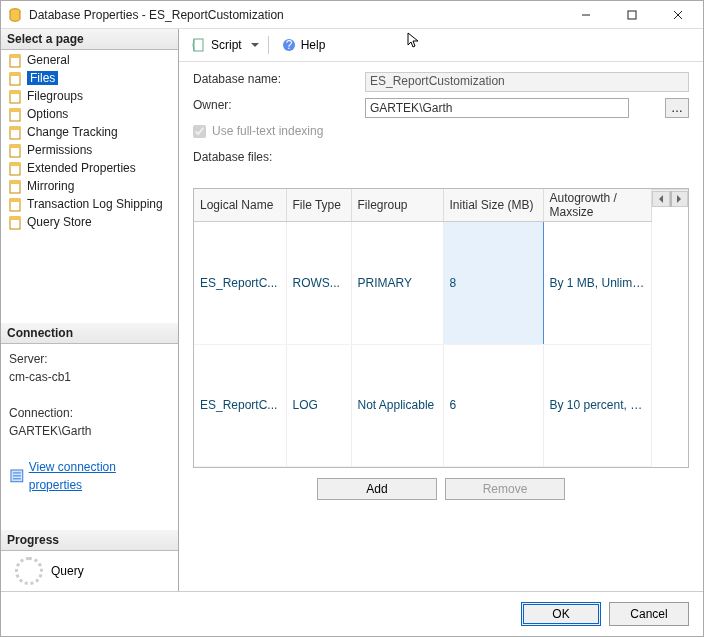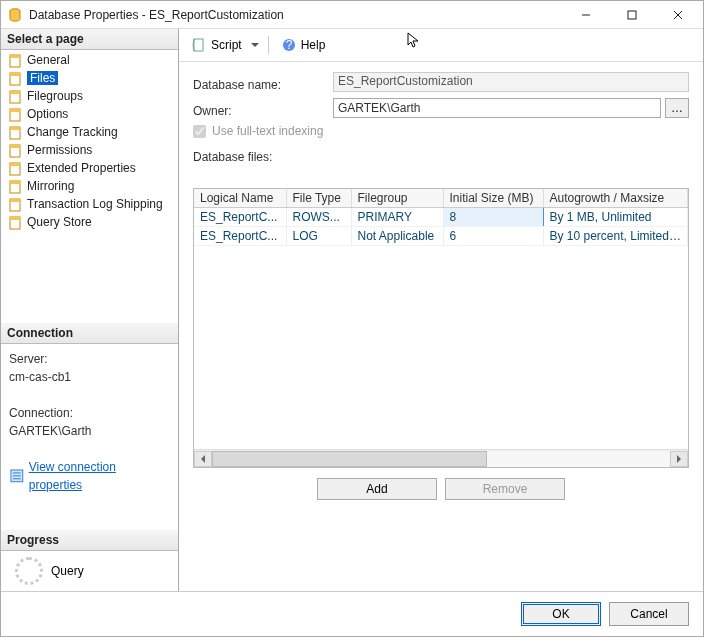--- a/index.html
+++ b/index.html
@@ -31,31 +31,31 @@
 .spinner { width: 28px; height: 28px; border: 3px dotted #ccc; border-radius: 50%; display: inline-block; vertical-align:middle; margin: 2px 8px; }
 
 
 .toolbar { display: flex; align-items: center; gap: 4px; padding: 6px 8px; border-bottom: 1px solid #ddd; }
 .tbtn { display: inline-flex; align-items: center; gap: 4px; padding: 2px 4px; cursor: pointer; }
 .tbtn .ticon { width:16px; height:16px; }
 .caret { width: 10px; display:inline-flex; justify-content:center; }
 
 
 .form { padding: 10px 14px 4px 14px; }
-.row { display: flex; align-items: flex-end; margin-bottom: 6px; }
+.row { display: flex; align-items: flex-start; margin-bottom: 6px; gap: 32px; }
 .row .lbl { width: 140px; color: #333; }
 .input { flex: 1; border: 1px solid #aaa; background: #fff; height: 20px; padding: 1px 4px; color: #333; }
 .input.readonly { background: #f3f3f3; border-color: #ccc; color: #555; }
 .ellbtn { width: 24px; height: 20px; margin-left: 4px; background: #efefef; border:1px solid #aaa; display:flex; align-items:center; justify-content:center; }
 .chk { display: flex; align-items: center; gap: 6px; color: #999; margin: 6px 0 12px 0; }
 .chk input { accent-color:#999; }
 
 
 .gridlbl { color:#333; margin-bottom:20px; }
-.gridwrap { border: 1px solid #bbb; margin: 0 14px; height: 280px; display:flex; flex-direction:column; background:#fff; }
+.gridwrap { border: 1px solid #bbb; margin: 0 14px; height: 280px; display:flex; flex-direction:row; background:#fff; }
 table { border-collapse: collapse; width: 100%; table-layout: fixed; }
 th { text-align: left; font-weight: normal; background: #f7f7f7; border-right:1px solid #ddd; border-bottom: 1px solid #ccc; padding: 2px 6px; color:#333; }
 td { padding: 2px 6px; border-right: 1px solid #eee; color:#0c4a6e; white-space: nowrap; overflow: hidden; text-overflow: ellipsis; }
 tr.datarow td { border-bottom: 1px solid #f2f2f2; }
 td.sel { background: #e6f1fb; border: 1px solid #4a90d9; }
 .gridfill { flex:1; }
 .hscroll { height: 18px; background: #f0f0f0; display:flex; align-items:center; border-top:1px solid #ddd; }
 .hscroll .arrow { width:18px; height:16px; display:flex; align-items:center; justify-content:center; background:#e8e8e8; border:1px solid #ccc; }
 .hscroll .track { flex:1; height:16px; background:#f7f7f7; position:relative; }
 .hscroll .thumb { position:absolute; left:0; top:0; width:60%; height:100%; background:#d9d9d9; border:1px solid #bbb; }

